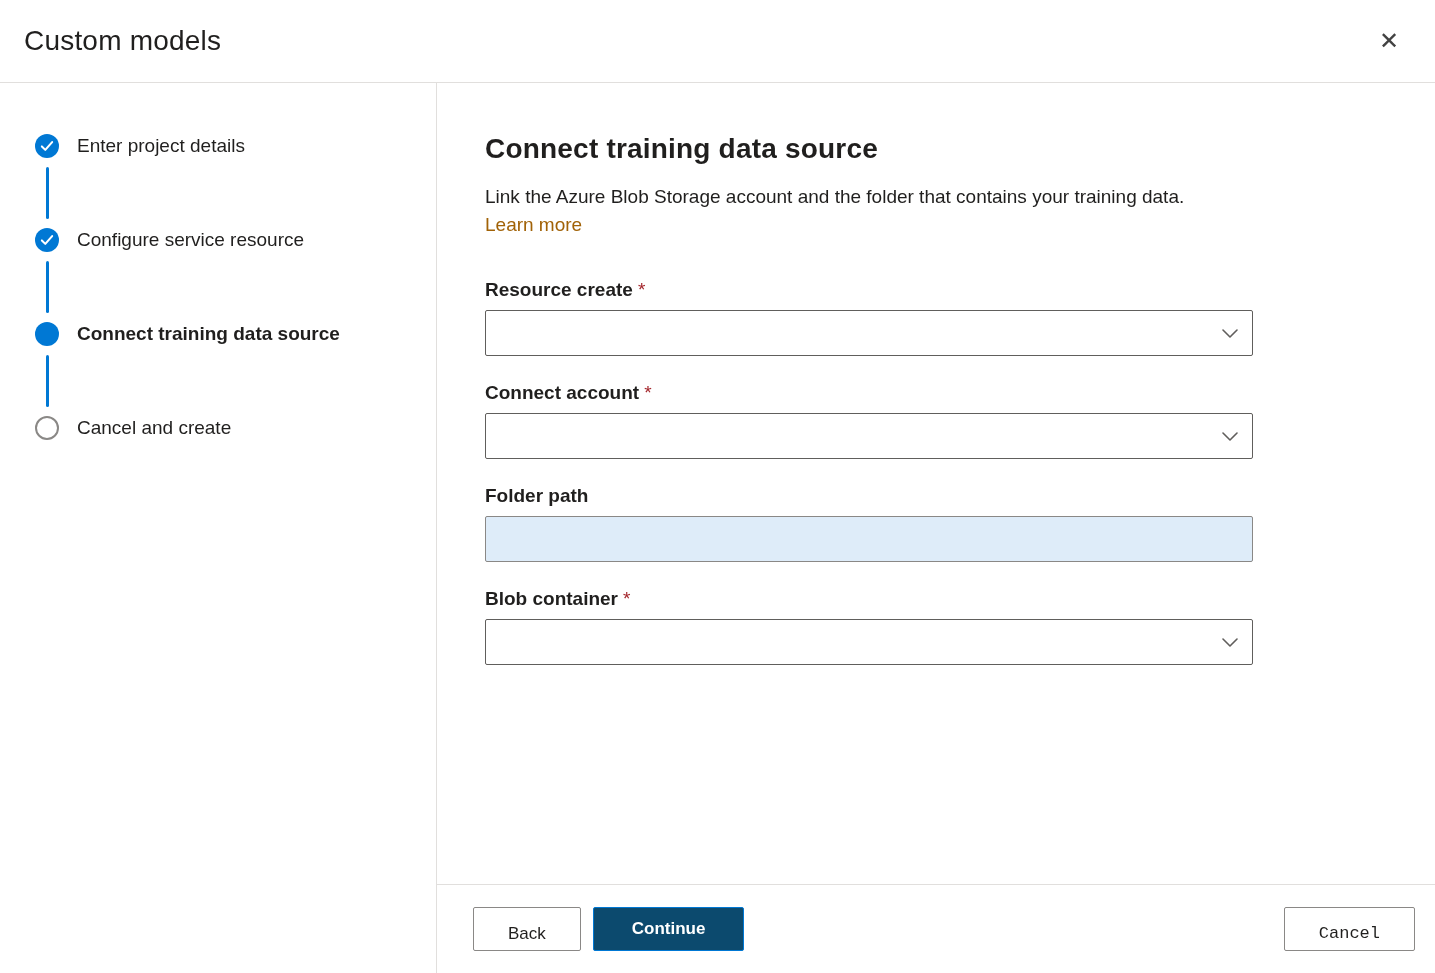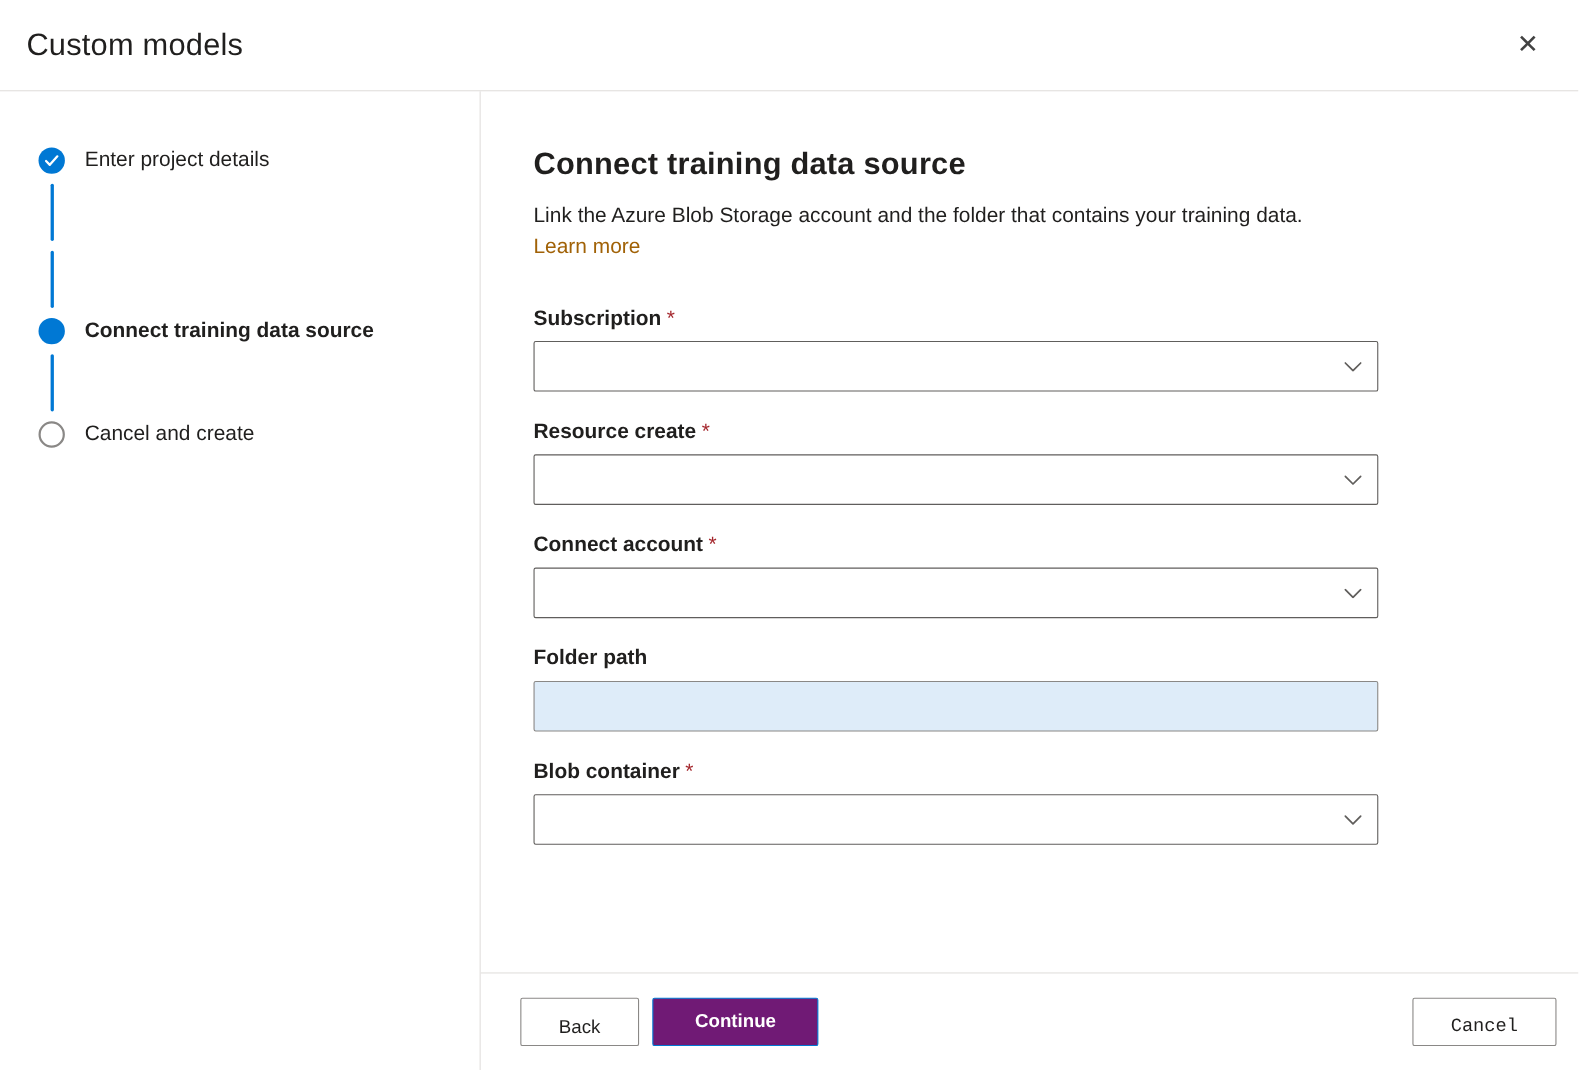--- a/index.html
+++ b/index.html
@@ -153,21 +153,21 @@
     font-family: "Liberation Sans", sans-serif;
     cursor: pointer;
     padding: 16px 34px;
   }
   .btn-secondary {
     background: #ffffff;
     border: 1px solid #8a8886;
     color: #201f1e;
   }
   .btn-primary {
-    background: #701a75;
+    background: #0c4a6e;
     border: 1px solid #0078d4;
     color: #ffffff;
     font-weight: 600;
     margin-left: 12px;
     padding: 0 38px;
   }
   .btn-cancel { margin-left: auto; font-family: Liberation Mono, monospace; }
 </style>
 </head>
 <body>
@@ -185,20 +185,28 @@
       <span class="step-circle">
         <svg width="14" height="12" viewBox="0 0 16 14">
             <path d="M2 7.5l4 4L14 2.5" stroke="#ffffff" stroke-width="2.4" fill="none" stroke-linecap="round" stroke-linejoin="round"></path>
           </svg>
       </span>
       <span class="step-label">Enter project details</span>
     </div>
 
     <div class="connector"></div>
 
+    <div class="step completed">
+      <span class="step-circle">
+        <svg width="14" height="12" viewBox="0 0 16 14">
+            <path d="M2 7.5l4 4L14 2.5" stroke="#ffffff" stroke-width="2.4" fill="none" stroke-linecap="round" stroke-linejoin="round"></path>
+          </svg>
+      </span>
+      <span class="step-label">Configure service resource</span>
+    </div>
 
     <div class="connector"></div>
 
     <div class="step current">
       <span class="step-circle"></span>
       <span class="step-label">Connect training data source</span>
     </div>
 
     <div class="connector"></div>
 
@@ -214,79 +222,67 @@
 
       <div class="page-title">Connect training data source</div>
 
       <div class="description">
         <span>Link the Azure Blob Storage account and the folder that contains your training data.</span>
         <a class="link">Learn more</a>
       </div>
 
       <div class="form">
 
-        <div class="field">
-          <div class="field-label">
-            <span>Subscription</span><span class="req">*</span>
+
+        <div class="field">
+          <div class="field-label">
+            <span>Resource create</span><span class="req">*</span>
           </div>
           <div class="combobox">
             <span class="chevron">
               <svg width="16" height="9" viewBox="0 0 16 9">
                   <path d="M1 1l7 7 7-7" stroke="#605e5c" stroke-width="1.6" fill="none" stroke-linecap="round" stroke-linejoin="round"></path>
                 </svg>
             </span>
           </div>
         </div>
 
         <div class="field">
           <div class="field-label">
-            <span>Resource create</span><span class="req">*</span>
+            <span>Connect account</span><span class="req">*</span>
           </div>
           <div class="combobox">
             <span class="chevron">
               <svg width="16" height="9" viewBox="0 0 16 9">
                   <path d="M1 1l7 7 7-7" stroke="#605e5c" stroke-width="1.6" fill="none" stroke-linecap="round" stroke-linejoin="round"></path>
                 </svg>
             </span>
           </div>
         </div>
 
         <div class="field">
           <div class="field-label">
-            <span>Connect account</span><span class="req">*</span>
+            <span>Folder path</span>
+          </div>
+          <input class="text-input" type="text" value="" style="">
+        </div>
+
+        <div class="field">
+          <div class="field-label">
+            <span>Blob container</span><span class="req">*</span>
           </div>
           <div class="combobox">
             <span class="chevron">
               <svg width="16" height="9" viewBox="0 0 16 9">
                   <path d="M1 1l7 7 7-7" stroke="#605e5c" stroke-width="1.6" fill="none" stroke-linecap="round" stroke-linejoin="round"></path>
                 </svg>
             </span>
           </div>
         </div>
 
-        <div class="field">
-          <div class="field-label">
-            <span>Folder path</span>
-          </div>
-          <input class="text-input" type="text" value="" style="">
-        </div>
-
-        <div class="field">
-          <div class="field-label">
-            <span>Blob container</span><span class="req">*</span>
-          </div>
-          <div class="combobox">
-            <span class="chevron">
-              <svg width="16" height="9" viewBox="0 0 16 9">
-                  <path d="M1 1l7 7 7-7" stroke="#605e5c" stroke-width="1.6" fill="none" stroke-linecap="round" stroke-linejoin="round"></path>
-                </svg>
-            </span>
-          </div>
-        </div>
-
       </div>
     </div>
 
     <div class="footer">
       <button class="btn btn-secondary">Back</button>
       <button class="btn btn-primary">Continue</button>
       <button class="btn btn-secondary btn-cancel">Cancel</button>
     </div>
   </div>
 

